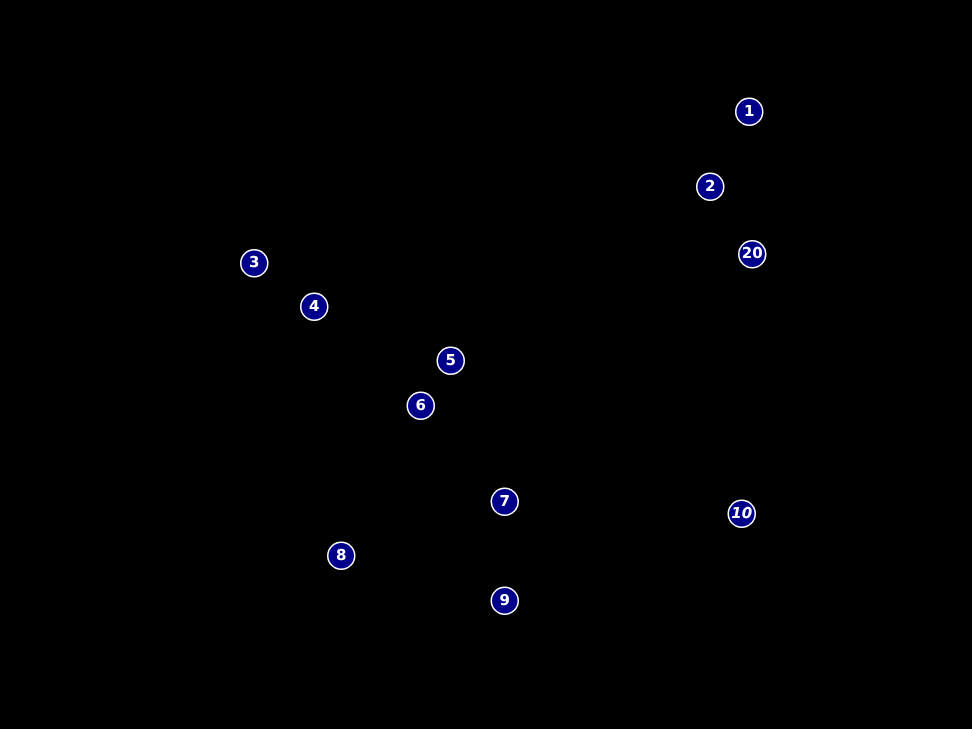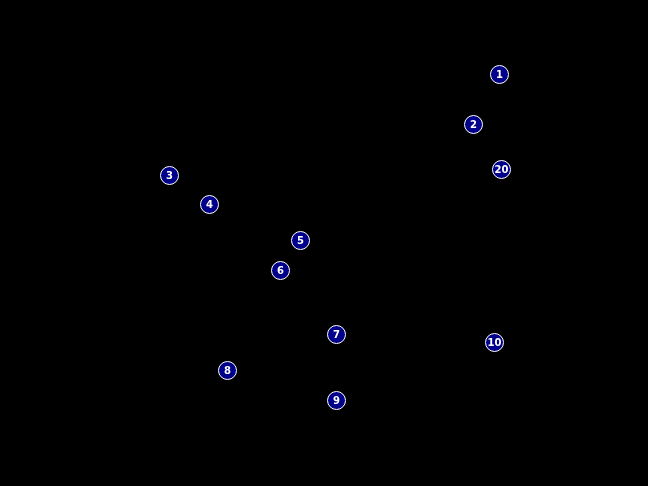--- a/index.html
+++ b/index.html
@@ -43,15 +43,15 @@
 <div id="screen" style="background: rgb(0, 0, 0);">
     <div class="marker" style="left: 500px; top: 75px; background: rgb(0, 0, 139); border-color: rgb(255, 255, 255); color: rgb(255, 255, 255);">1</div>
     <div class="marker" style="left: 474px; top: 125px; background: rgb(0, 0, 139); border-color: rgb(255, 255, 255); color: rgb(255, 255, 255);">2</div>
     <div class="marker" style="left: 170px; top: 176px; background: rgb(0, 0, 139); border-color: rgb(255, 255, 255); color: rgb(255, 255, 255);">3</div>
     <div class="marker" style="left: 210px; top: 205px; background: rgb(0, 0, 139); border-color: rgb(255, 255, 255); color: rgb(255, 255, 255);">4</div>
     <div class="marker" style="left: 301px; top: 241px; background: rgb(0, 0, 139); border-color: rgb(255, 255, 255); color: rgb(255, 255, 255);">5</div>
     <div class="marker" style="left: 281px; top: 271px; background: rgb(0, 0, 139); border-color: rgb(255, 255, 255); color: rgb(255, 255, 255);">6</div>
     <div class="marker" style="left: 337px; top: 335px; background: rgb(0, 0, 139); border-color: rgb(255, 255, 255); color: rgb(255, 255, 255);">7</div>
     <div class="marker" style="left: 228px; top: 371px; background: rgb(0, 0, 139); border-color: rgb(255, 255, 255); color: rgb(255, 255, 255);">8</div>
     <div class="marker" style="left: 337px; top: 401px; background: rgb(0, 0, 139); border-color: rgb(255, 255, 255); color: rgb(255, 255, 255);">9</div>
-    <div class="marker" style="left: 495px; top: 343px; background: rgb(0, 0, 139); border-color: rgb(255, 255, 255); color: rgb(255, 255, 255);">10</div>
+    <div class="marker" style="left: 495px; top: 343px; background: rgb(0, 0, 139); border-color: rgb(255, 255, 255); color: rgb(255, 255, 255); font-style: italic;">10</div>
     <div class="marker" style="left: 502px; top: 170px; background: rgb(0, 0, 139); border-color: rgb(255, 255, 255); color: rgb(255, 255, 255);">20</div>
   </div>
 
 </body></html>

